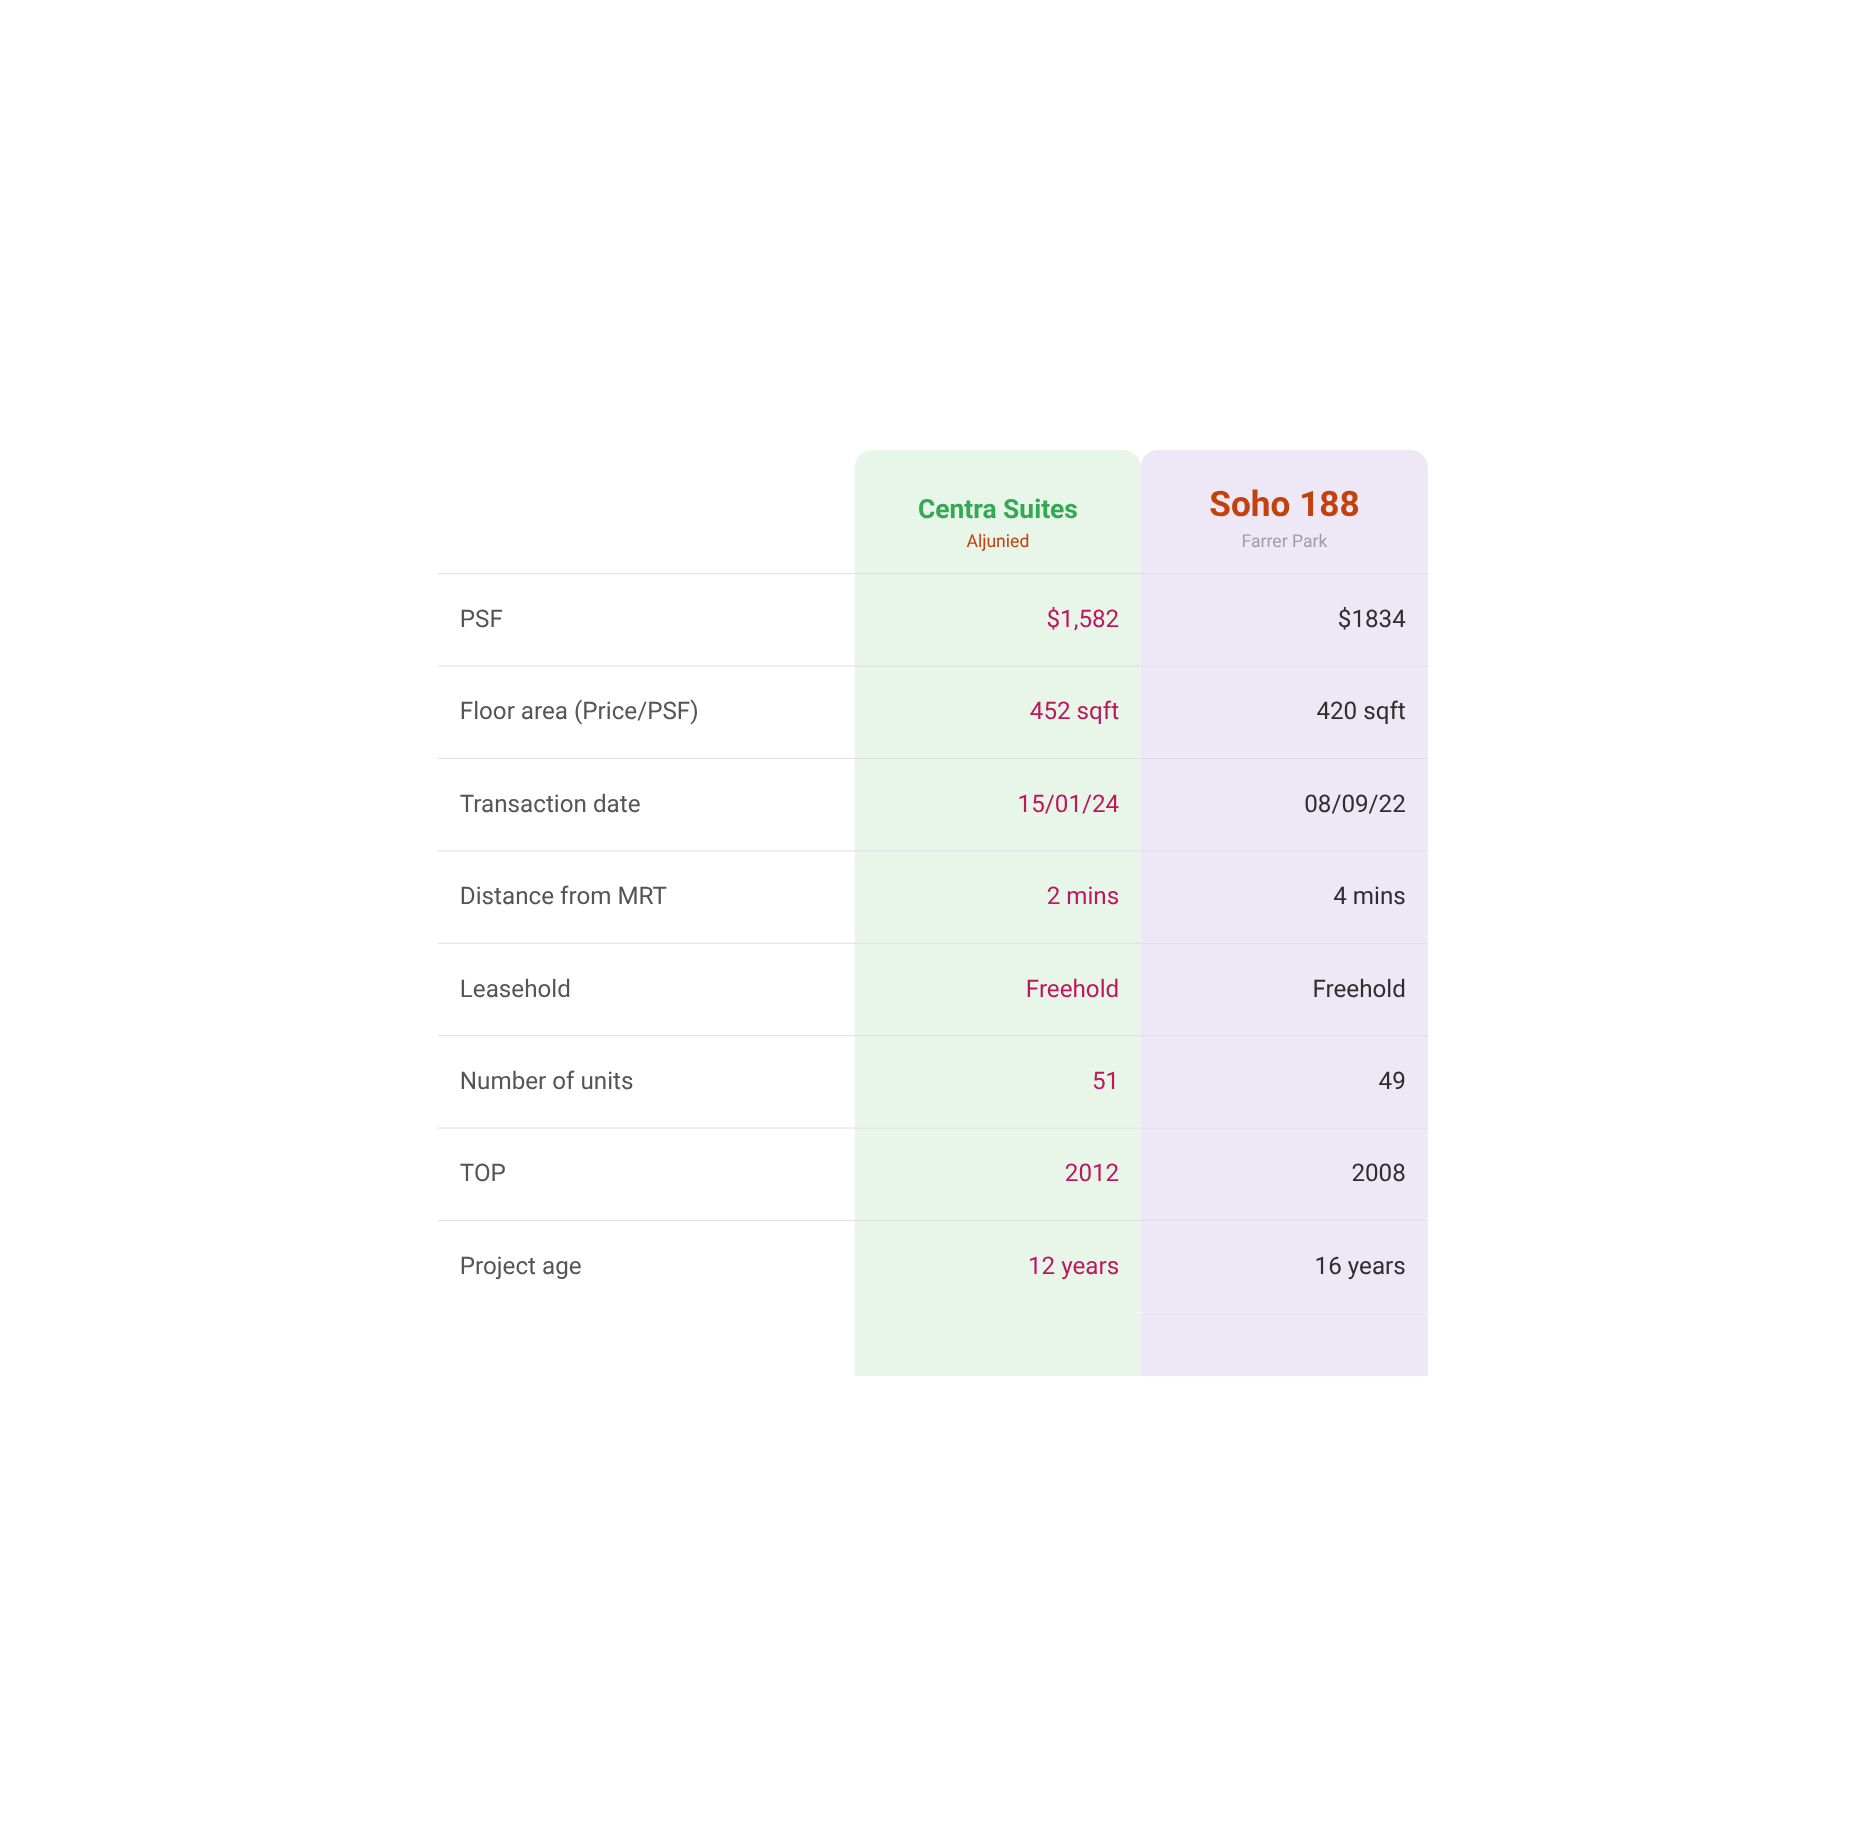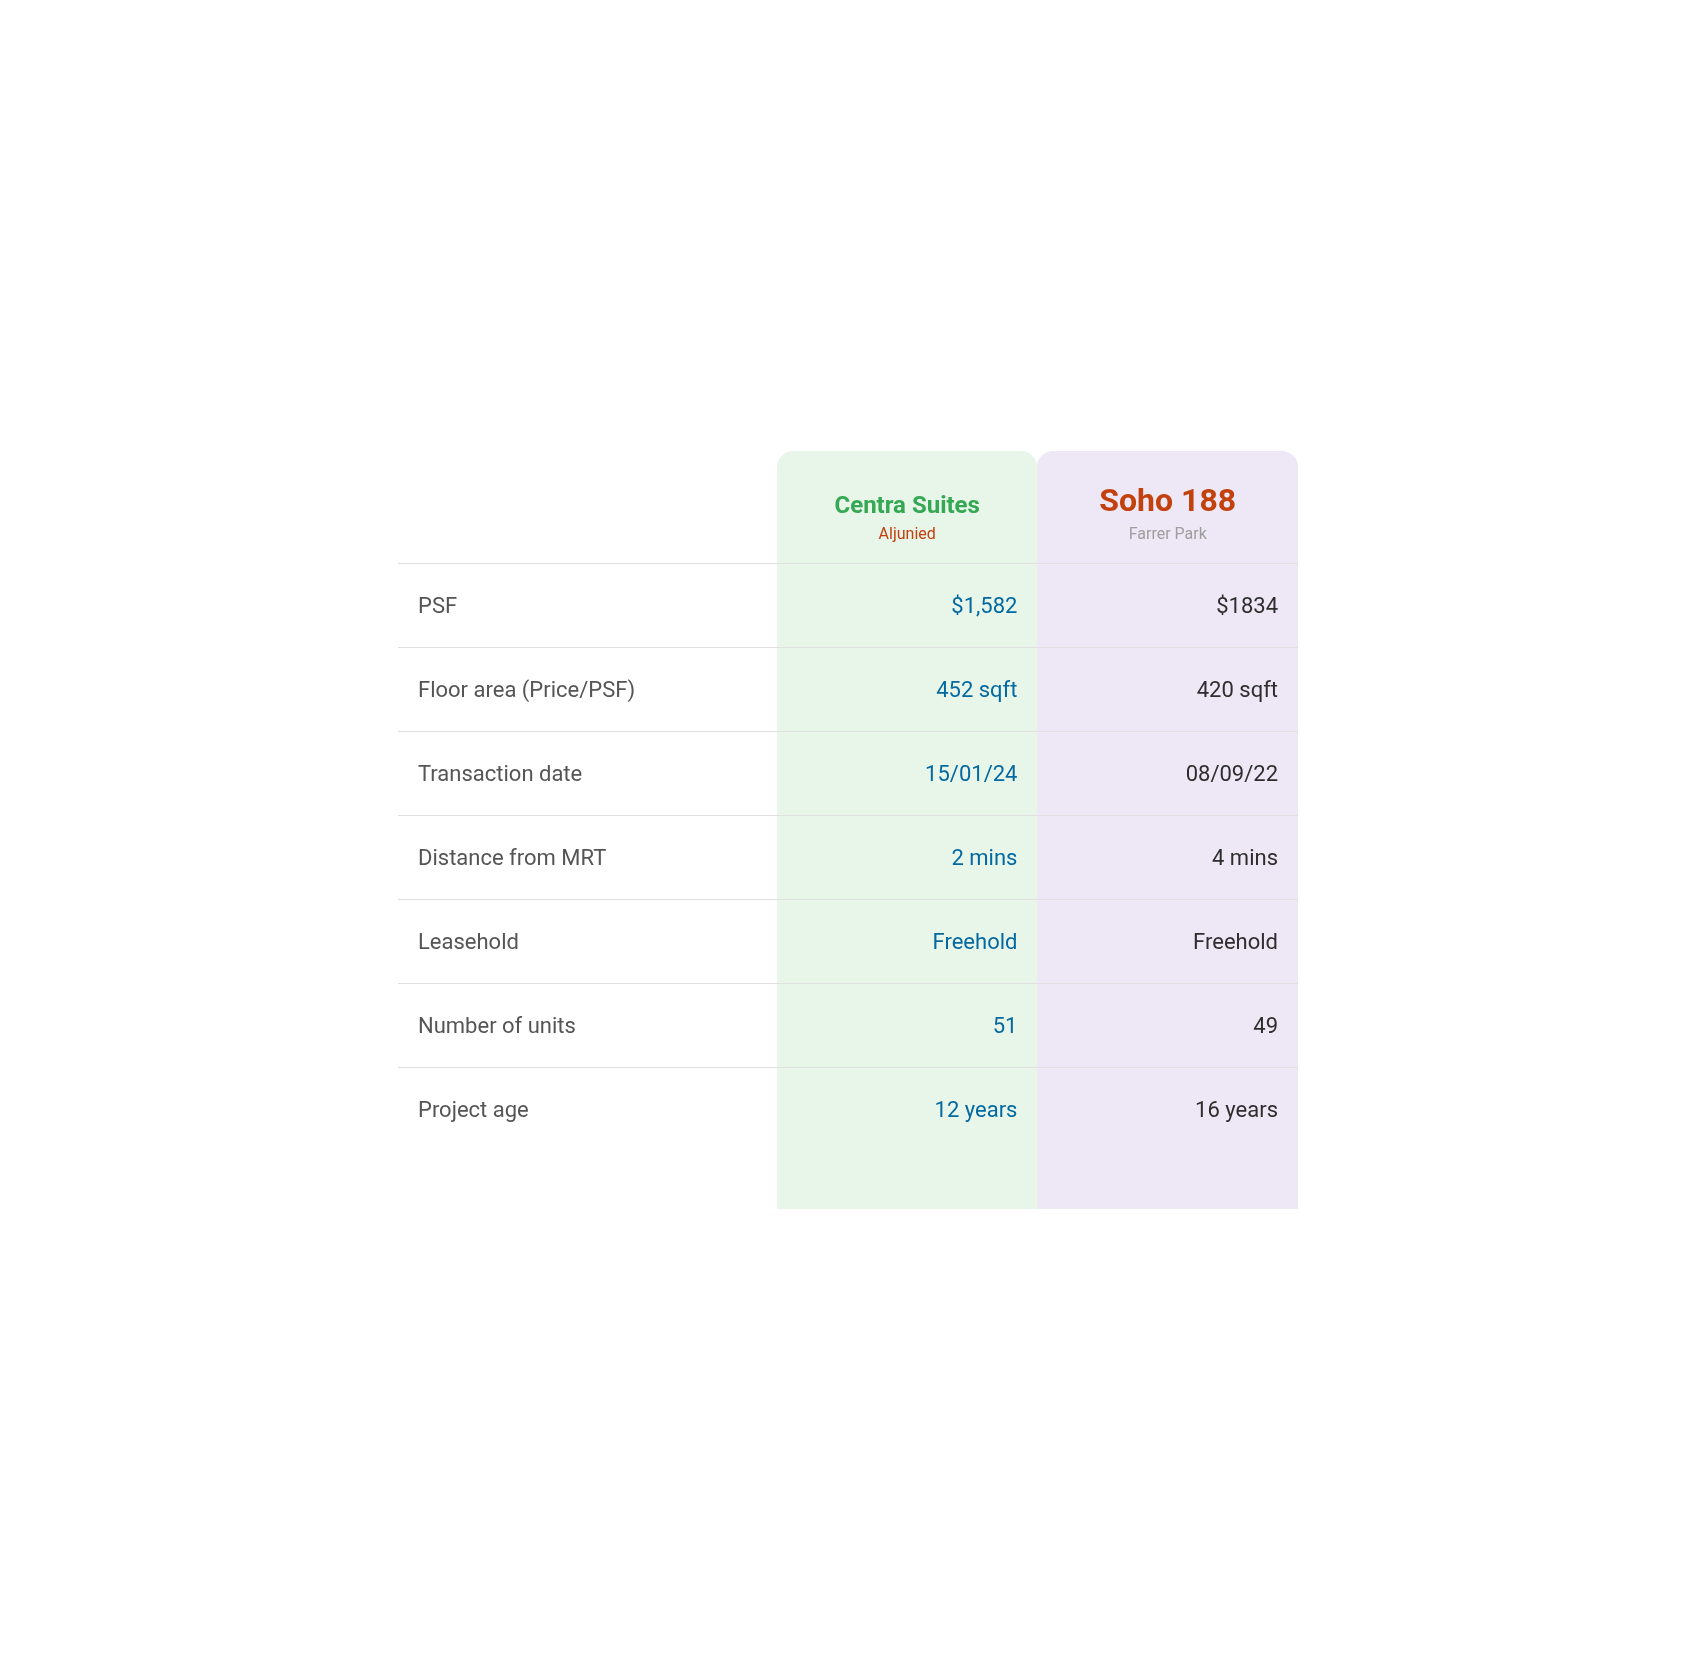--- a/index.html
+++ b/index.html
@@ -86,21 +86,21 @@
     }
 
     .comparison-table tbody tr td:first-child {
       color: #555;
       font-weight: 400;
     }
 
     .comparison-table tbody tr td.val-green {
       background-color: #e8f5e9;
       text-align: right;
-      color: #0369a1;
+      color: #be185d;
       font-weight: 400;
     }
 
     .comparison-table tbody tr td.val-purple {
       background-color: #ede7f6;
       text-align: right;
       color: #2e2e2e;
       font-weight: 400;
     }
 
@@ -172,20 +172,25 @@
         <td>Leasehold</td>
         <td class="val-green">Freehold</td>
         <td class="val-purple">Freehold</td>
       </tr>
       <tr>
         <td>Number of units</td>
         <td class="val-green">51</td>
         <td class="val-purple">49</td>
       </tr>
       <tr>
+        <td>TOP</td>
+        <td class="val-green">2012</td>
+        <td class="val-purple">2008</td>
+      </tr>
+      <tr>
         <td>Project age</td>
         <td class="val-green">12 years</td>
         <td class="val-purple">16 years</td>
       </tr>
       <tr class="bottom-spacer">
         <td></td>
         <td class="val-green"></td>
         <td class="val-purple"></td>
       </tr>
     </tbody>

